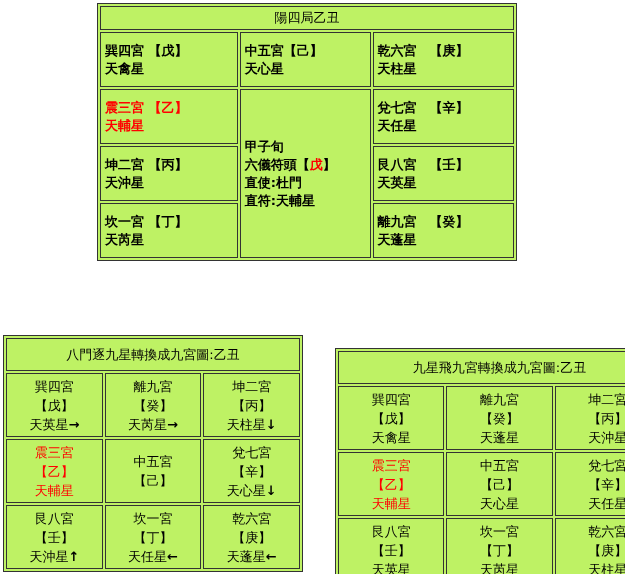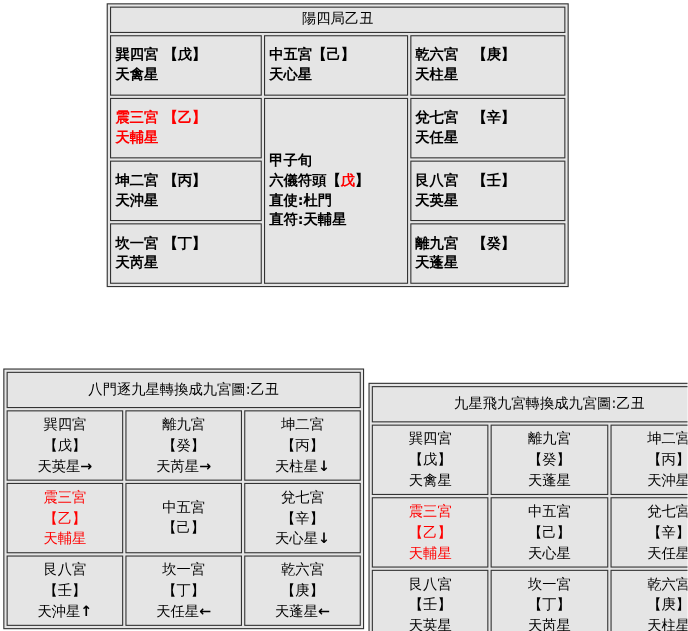--- a/index.html
+++ b/index.html
@@ -11,41 +11,41 @@
     font-family: "DejaVu Sans", sans-serif;
     font-size: 13px;
     color: var(--text, #000000);
   }
   table.grid {
     position: absolute;
     border-collapse: separate;
     border-spacing: 2px;
     border: 1px solid var(--border, #333333);
     table-layout: fixed;
-    background: #e5e5e5;
+    background: #bef264;
   }
   table.grid td {
     border: 1px solid var(--border, #333333);
     padding: 1px 4px;
     vertical-align: middle;
     line-height: 18px;
     overflow: hidden;
   }
   .title-cell { text-align: center; height: 24px; }
 
   
   #main-chart { left: 97px; top: 3px; width: 420px; height: 258px; }
   #main-chart col.c-left  { width: 33.6%; }
   #main-chart col.c-mid   { width: 31.9%; }
   #main-chart col.c-right { width: 34.5%; }
   #main-chart tr.body-row td { height: 54px; font-weight: bold; }
   #main-chart td.info-cell { vertical-align: middle; }
 
   
-  #doors-chart { left: 3px;   top: 335px; width: 328px; height: 237px; }
+  #doors-chart { left: 3px;   top: 335px; width: 300px; height: 237px; }
   #stars-chart { left: 335px; top: 348px; width: 329px; height: 237px; }
   #doors-chart col, #stars-chart col { width: 33.33%; }
   #doors-chart td, #stars-chart td { text-align: center; line-height: 19px; }
   #doors-chart .title-cell, #stars-chart .title-cell { height: 32px; }
   #doors-chart tr.body-row td, #stars-chart tr.body-row td { height: 60px; }
 
   .red { color: var(--highlight, #ff0000); }
   .arrow { font-weight: bold; }
   .cell-line span:empty { display: none; }
 </style>

